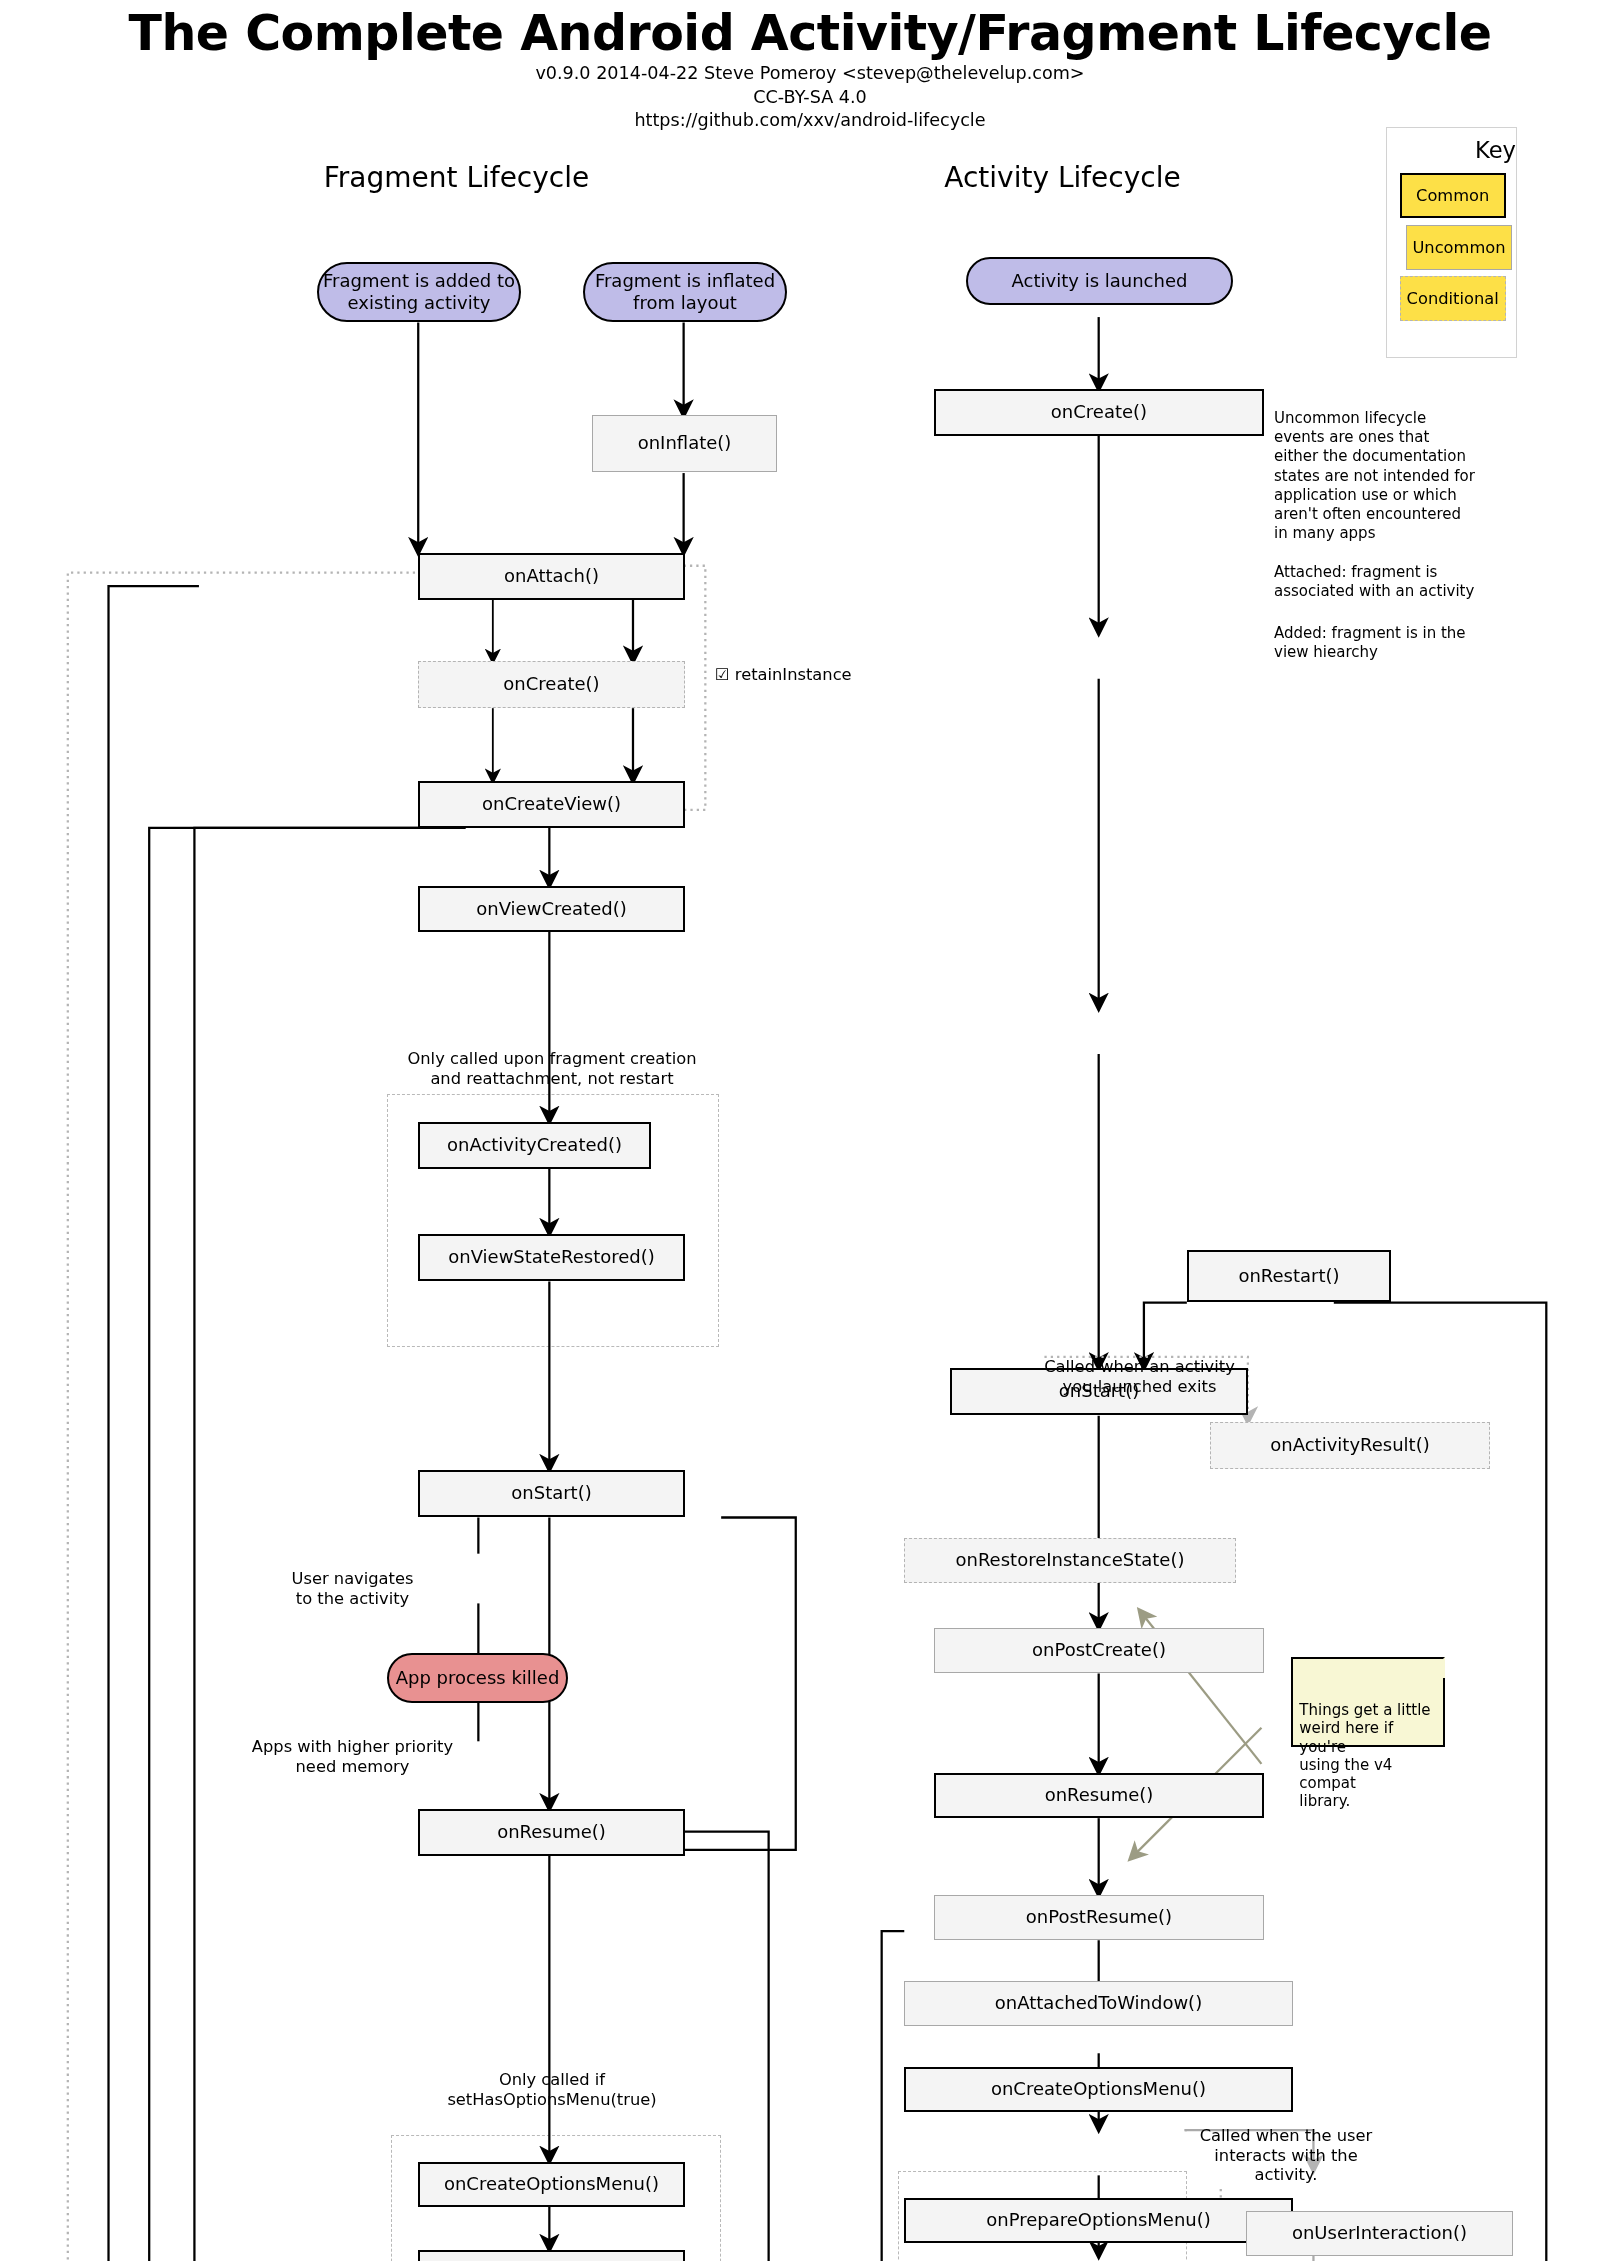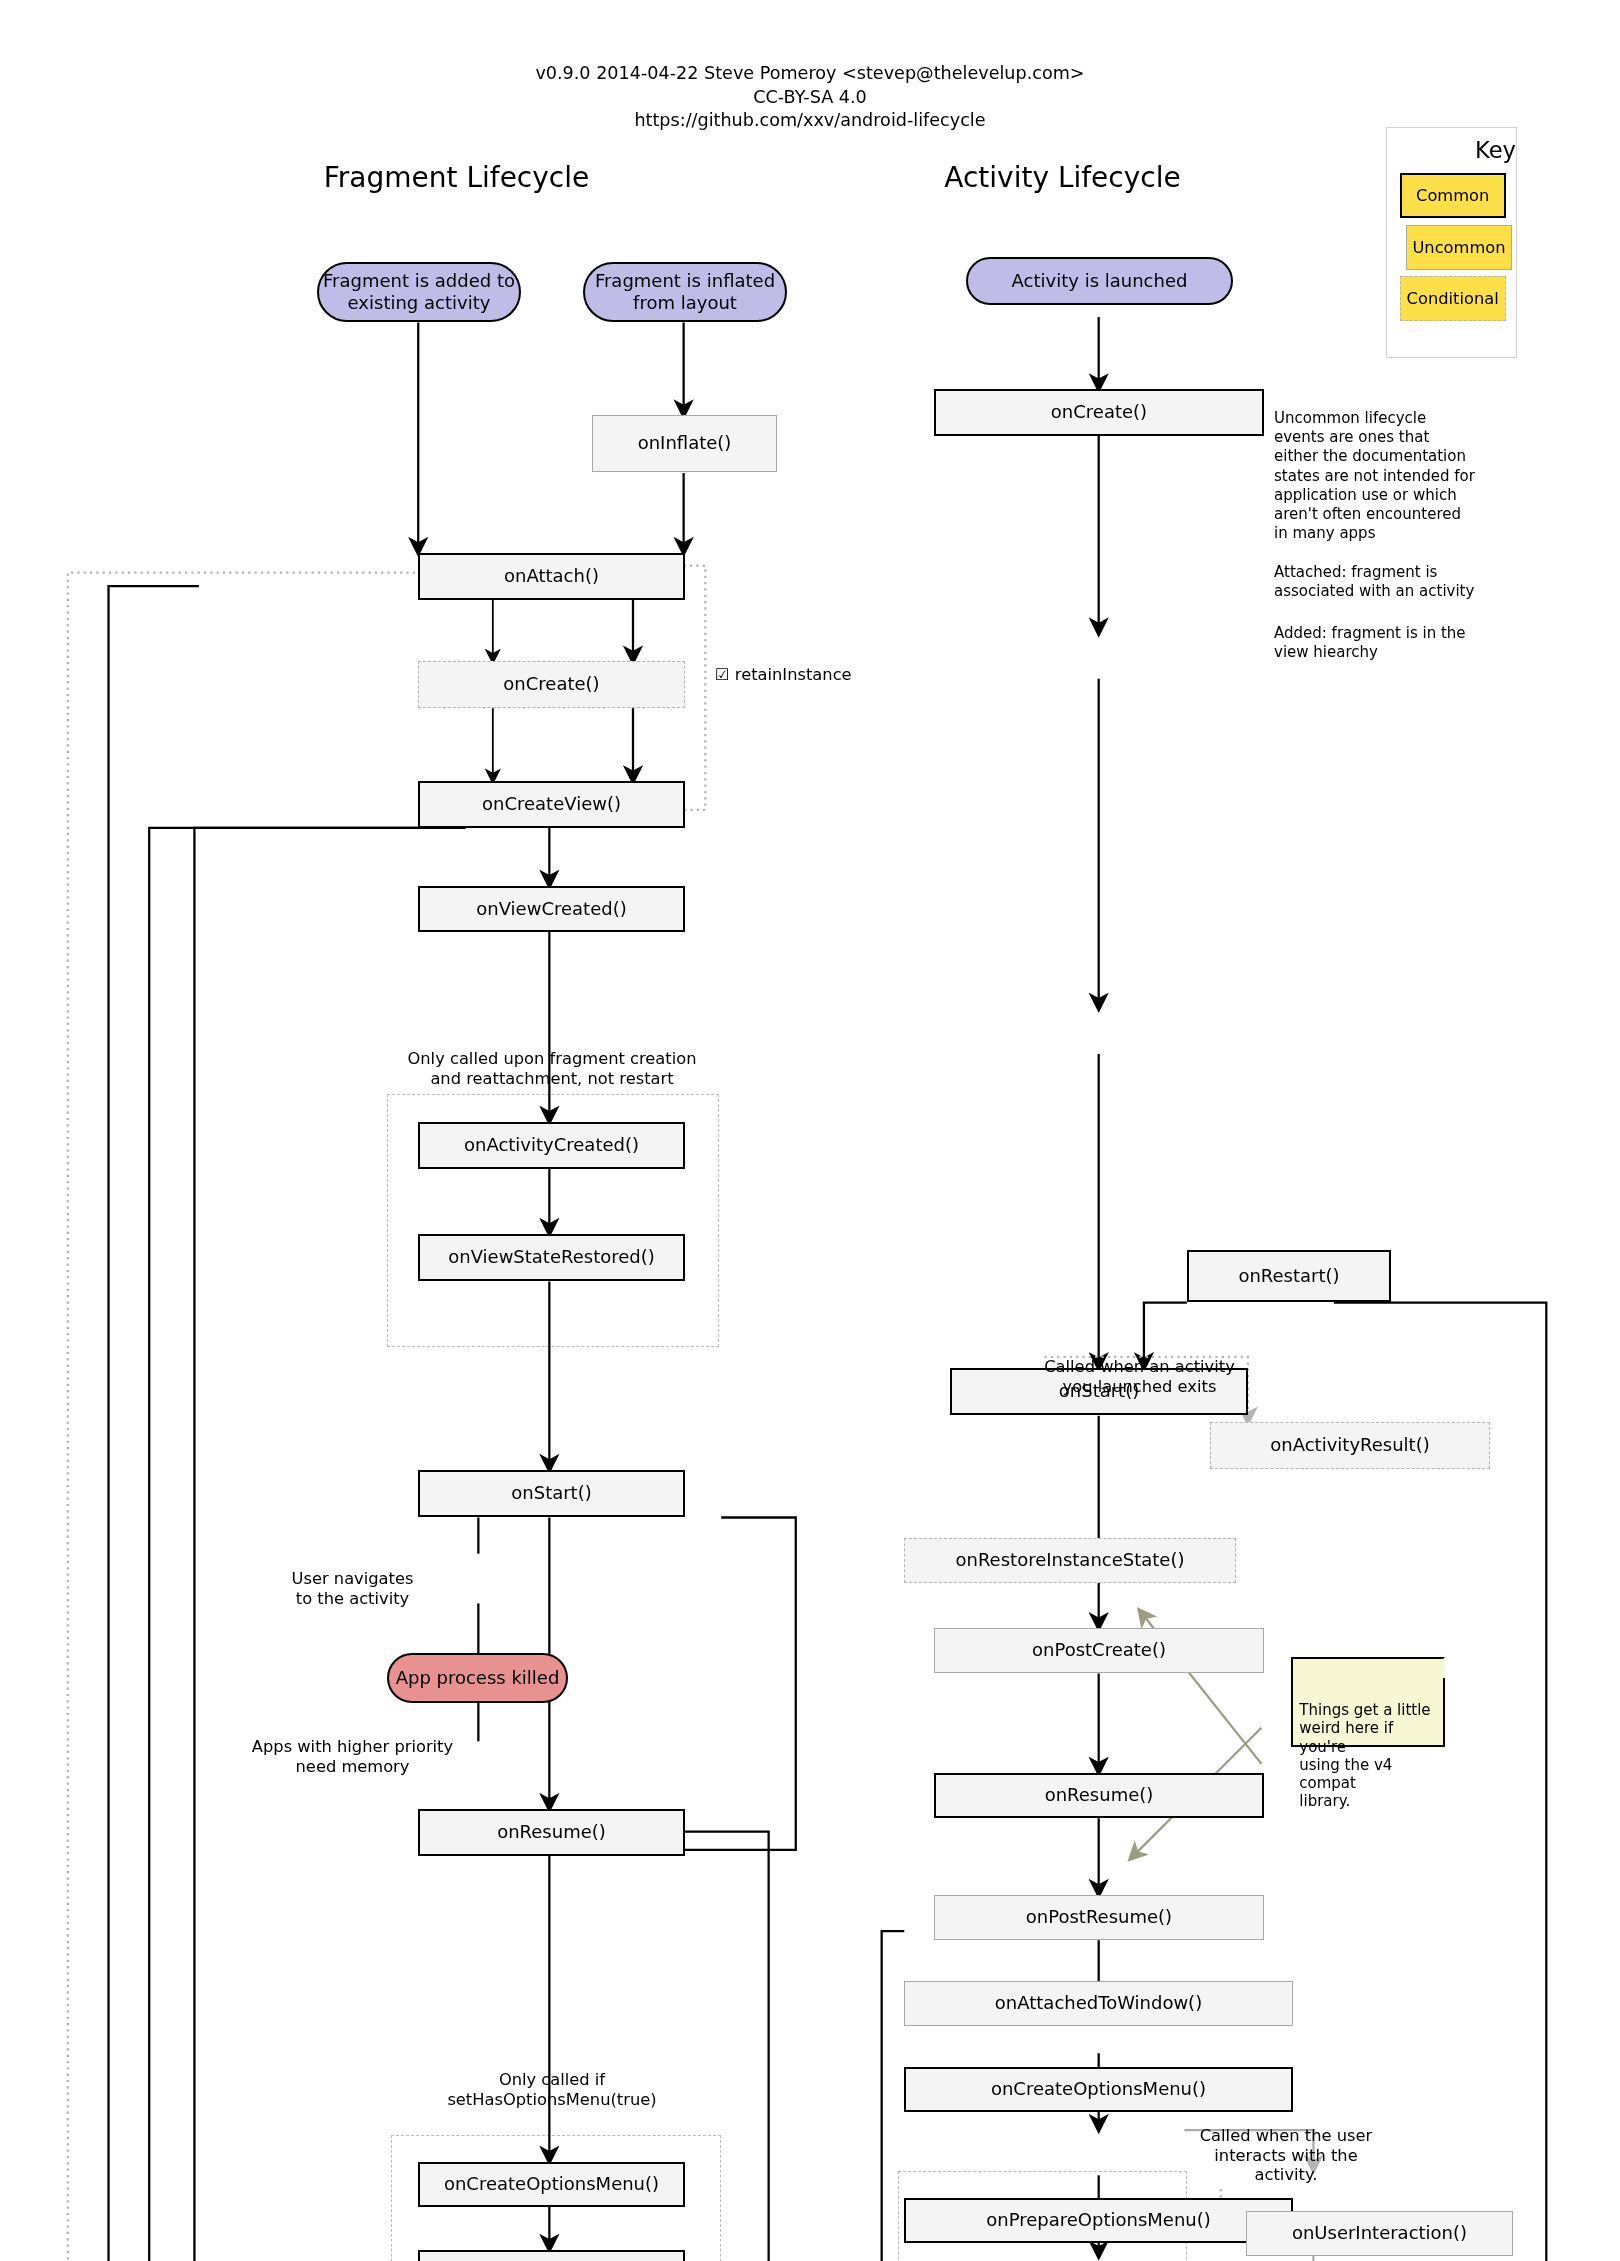--- a/index.html
+++ b/index.html
@@ -47,20 +47,21 @@
             justify-content:center;background:#fde047;font-size:16.3px;color:#000;}
 
   
   #edges{position:absolute;left:0;top:0;width:1620px;height:3460px;pointer-events:none;}
 </style>
 </head>
 <body>
 
 <div id="page">
 
+  <div class="title" id="doc-title">The Complete Android Activity/Fragment Lifecycle</div>
   <div class="sub" style="top:63px">v0.9.0 2014-04-22 Steve Pomeroy &lt;stevep@thelevelup.com&gt;</div>
   <div class="sub" style="top:87px">CC-BY-SA 4.0</div>
   <div class="sub" style="top:110px">https://github.com/xxv/android-lifecycle</div>
 
   <div class="col-title" style="left:253px;top:161px;width:407px">Fragment Lifecycle</div>
   <div class="col-title" style="left:859px;top:161px;width:407px">Activity Lifecycle</div>
 
   <div id="key-box" style="left:1386px;top:127px;width:131px;height:231px">
     <div id="key-title" style="top:9px">Key</div>
     <div class="key-item common" style="left:12.7px;top:45px;width:106px;height:45px">Common</div>
@@ -204,21 +205,21 @@
 added to
 existing activity</div>
   <div class="term start" style="left:583px;top:262px;width:204px;height:60px">Fragment is
 inflated from
 layout</div>
   <div class="node uncommon" style="left:592px;top:415px;width:185px;height:57px">onInflate()</div>
   <div class="node common" style="left:418px;top:553px;width:267px;height:47px">onAttach()</div>
   <div class="node conditional" style="left:418px;top:661px;width:267px;height:47px">onCreate()</div>
   <div class="node common" style="left:418px;top:781px;width:267px;height:47px">onCreateView()</div>
   <div class="node common" style="left:418px;top:886px;width:267px;height:46px">onViewCreated()</div>
-  <div class="node common" style="left:418px;top:1122px;width:267px;height:47px">onActivityCreated()</div>
+  <div class="node common" style="left:418px;top:1122px;width:233px;height:47px">onActivityCreated()</div>
   <div class="node common" style="left:418px;top:1234px;width:267px;height:47px">onViewStateRestored()</div>
   <div class="node common" style="left:418px;top:1470px;width:267px;height:47px">onStart()</div>
   <div class="term end" style="left:387px;top:1653px;width:181px;height:50px">App process
 killed</div>
   <div class="node common" style="left:418px;top:1809px;width:267px;height:47px">onResume()</div>
   <div class="node common" style="left:418px;top:2162px;width:267px;height:45px">onCreateOptionsMenu()</div>
   <div class="node common" style="left:418px;top:2250px;width:267px;height:47px">onPrepareOptionsMenu()</div>
 
   <div class="term start" style="left:966px;top:257px;width:267px;height:48px">Activity is
 launched</div>

